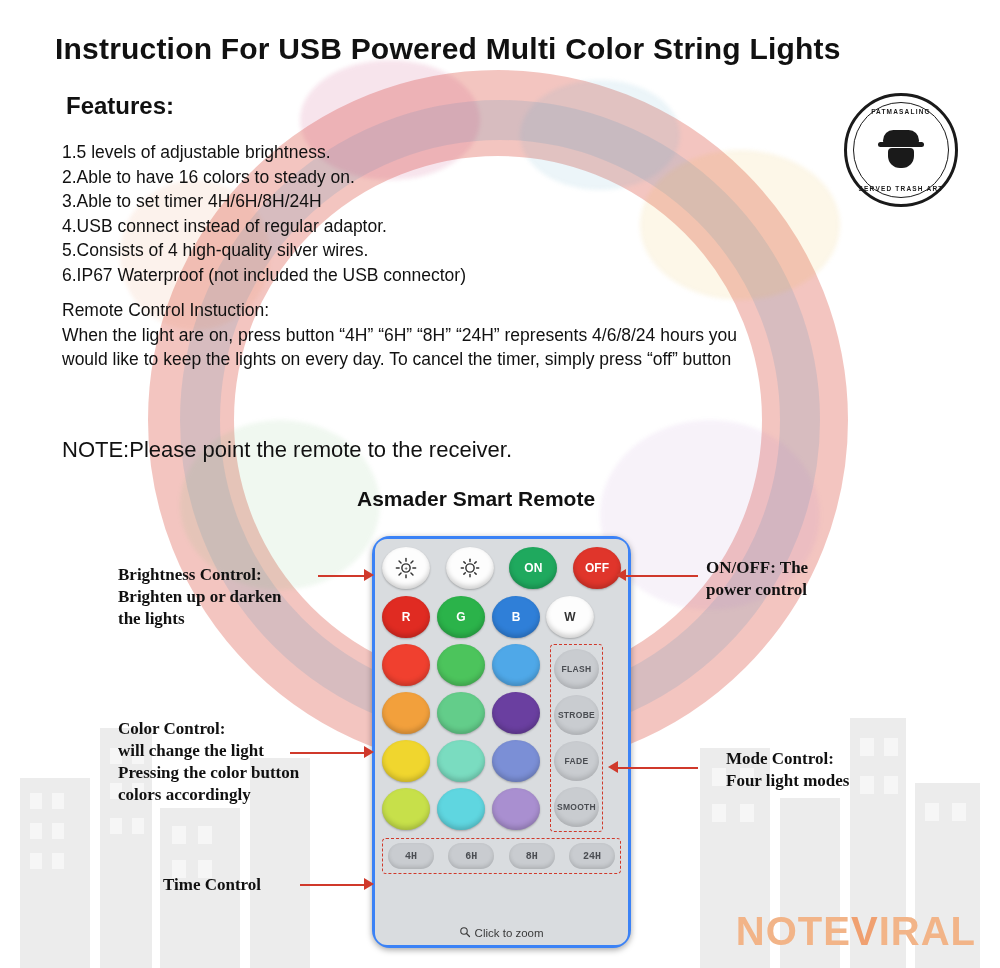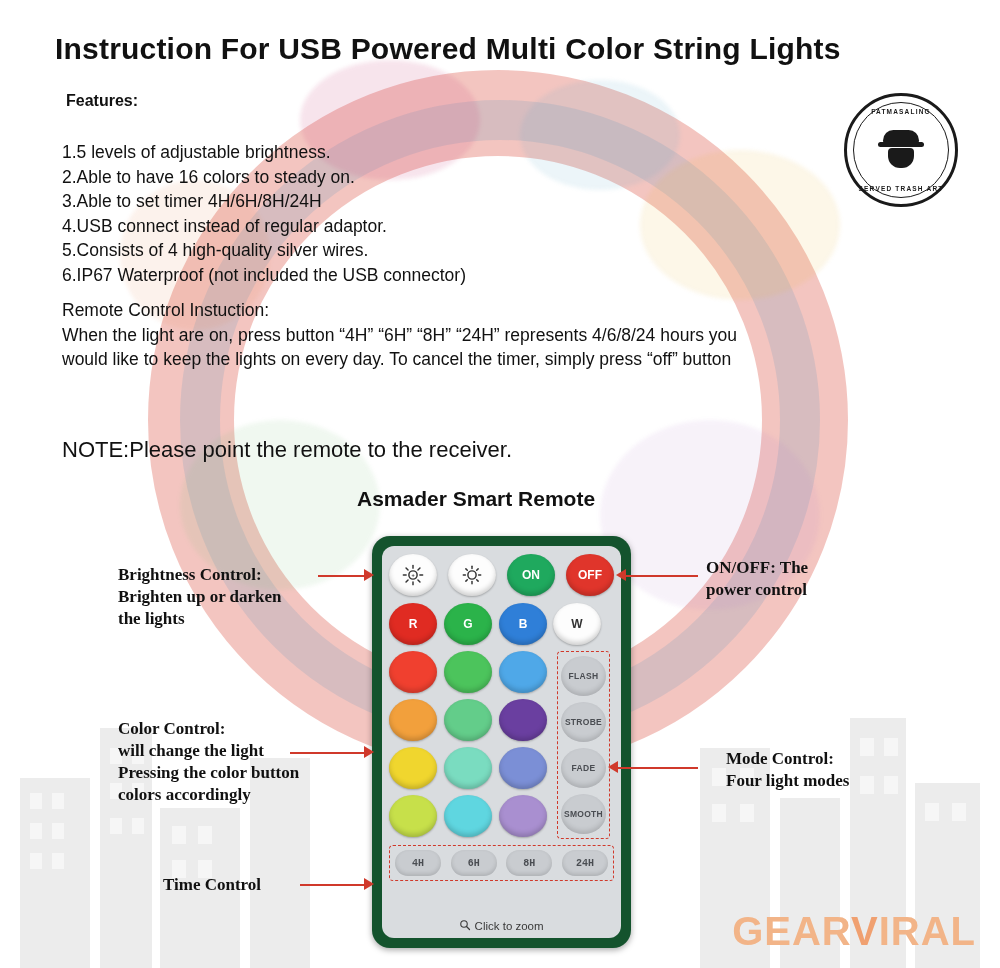--- a/index.html
+++ b/index.html
@@ -64,21 +64,21 @@
     font-size: 30px;
     font-weight: bold;
     color: #111;
     letter-spacing: .2px;
   }
 
   .features-head {
     position: absolute;
     left: 66px;
     top: 92px;
-    font-size: 16px;
+    font-size: 24px;
     font-weight: bold;
     color: #111;
   }
 
   .feature-list {
     position: absolute;
     left: 62px;
     top: 140px;
     font-size: 17.5px;
     color: #111;
@@ -176,24 +176,24 @@
     font-weight: bold;
     color: #111;
   }
 
   .remote {
     position: absolute;
     left: 372px;
     top: 536px;
     width: 259px;
     height: 412px;
-    background: #14532d;
+    background: #3b82f6;
     border-radius: 18px;
     box-shadow: 0 2px 6px rgba(0,0,0,.35);
-    padding: 10px;
+    padding: 3px;
     box-sizing: border-box;
   }
   .remote-inner {
     width: 100%;
     height: 100%;
     background: #d9dcdf;
     border-radius: 12px;
     position: relative;
     padding: 8px 7px;
     box-sizing: border-box;
@@ -546,14 +546,14 @@
 <div class="leader" style="left:618px; top:767px; width:80px;"></div>
 <div class="arrow-l" style="left:608px; top:761px;"></div>
 
 <div class="callout" style="left:163px; top:874px;">
   <div>Time Control</div>
 </div>
 <div class="leader" style="left:300px; top:884px; width:68px;"></div>
 <div class="arrow-r" style="left:364px; top:878px;"></div>
 
 <div class="wordmark">
-  <span>GEAR</span><span class="v-mark">V</span><span>IRAL</span>
+  <span>NOTE</span><span class="v-mark">V</span><span>IRAL</span>
 </div>
 
 </body></html>

